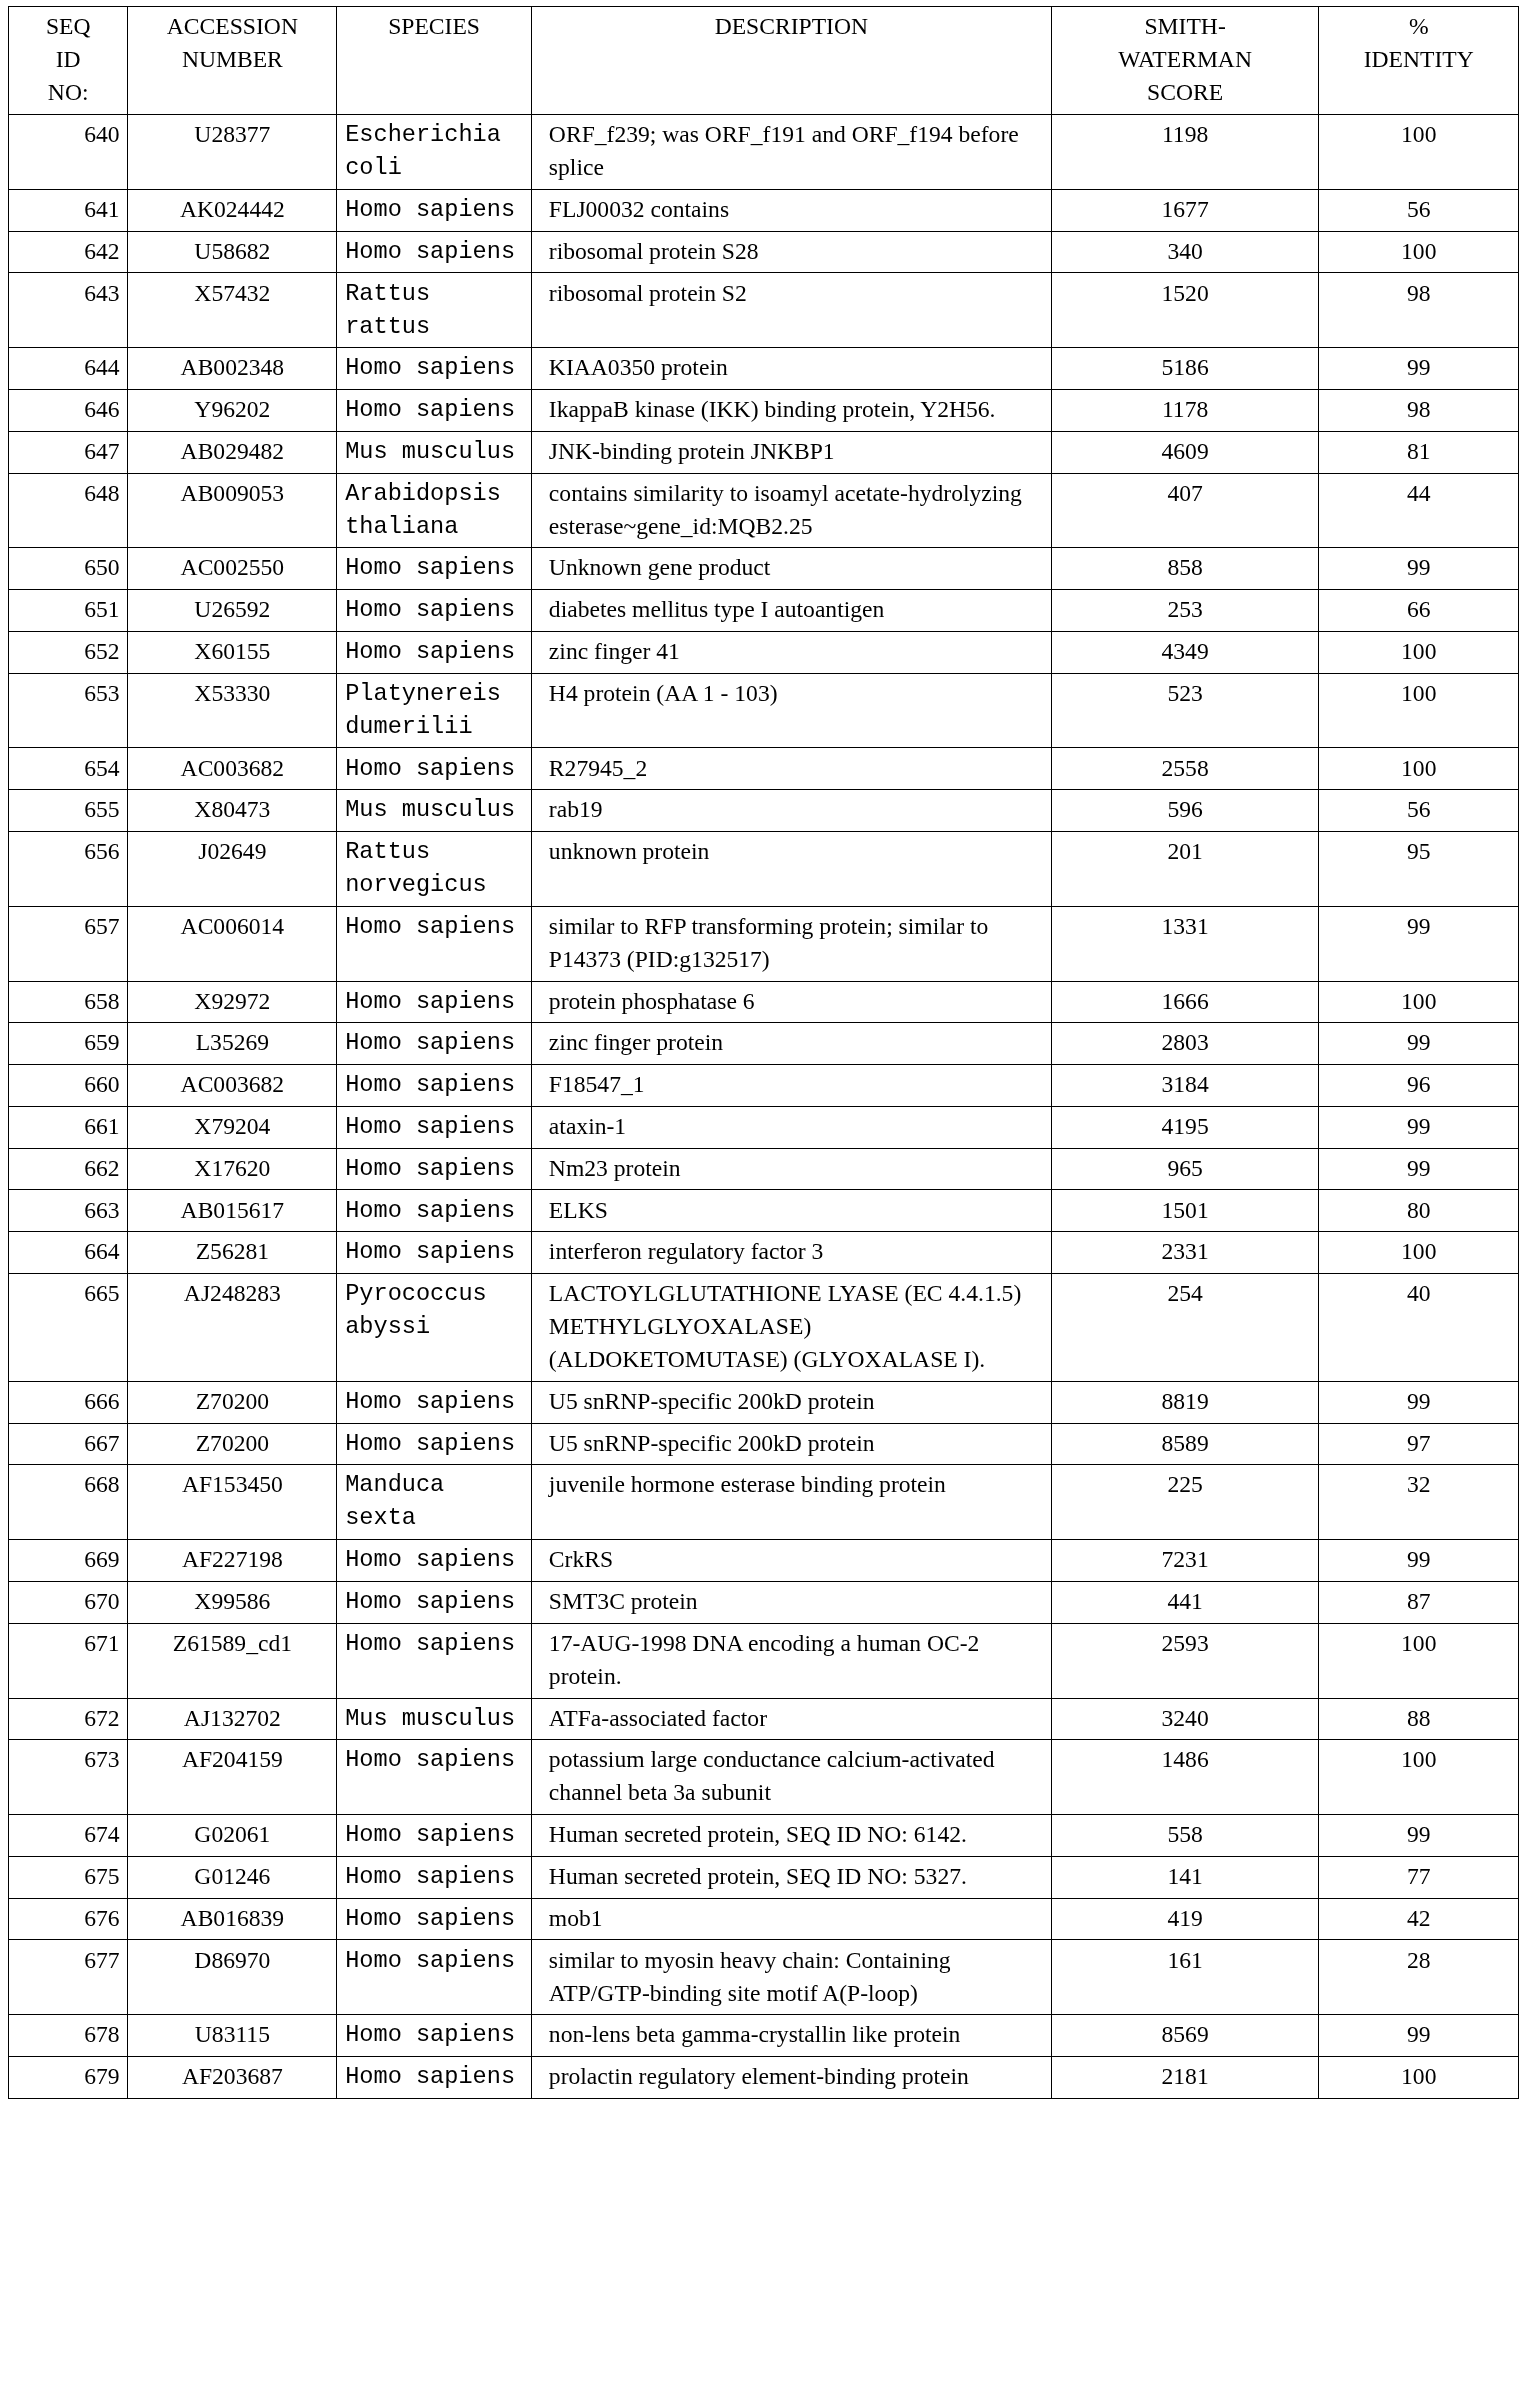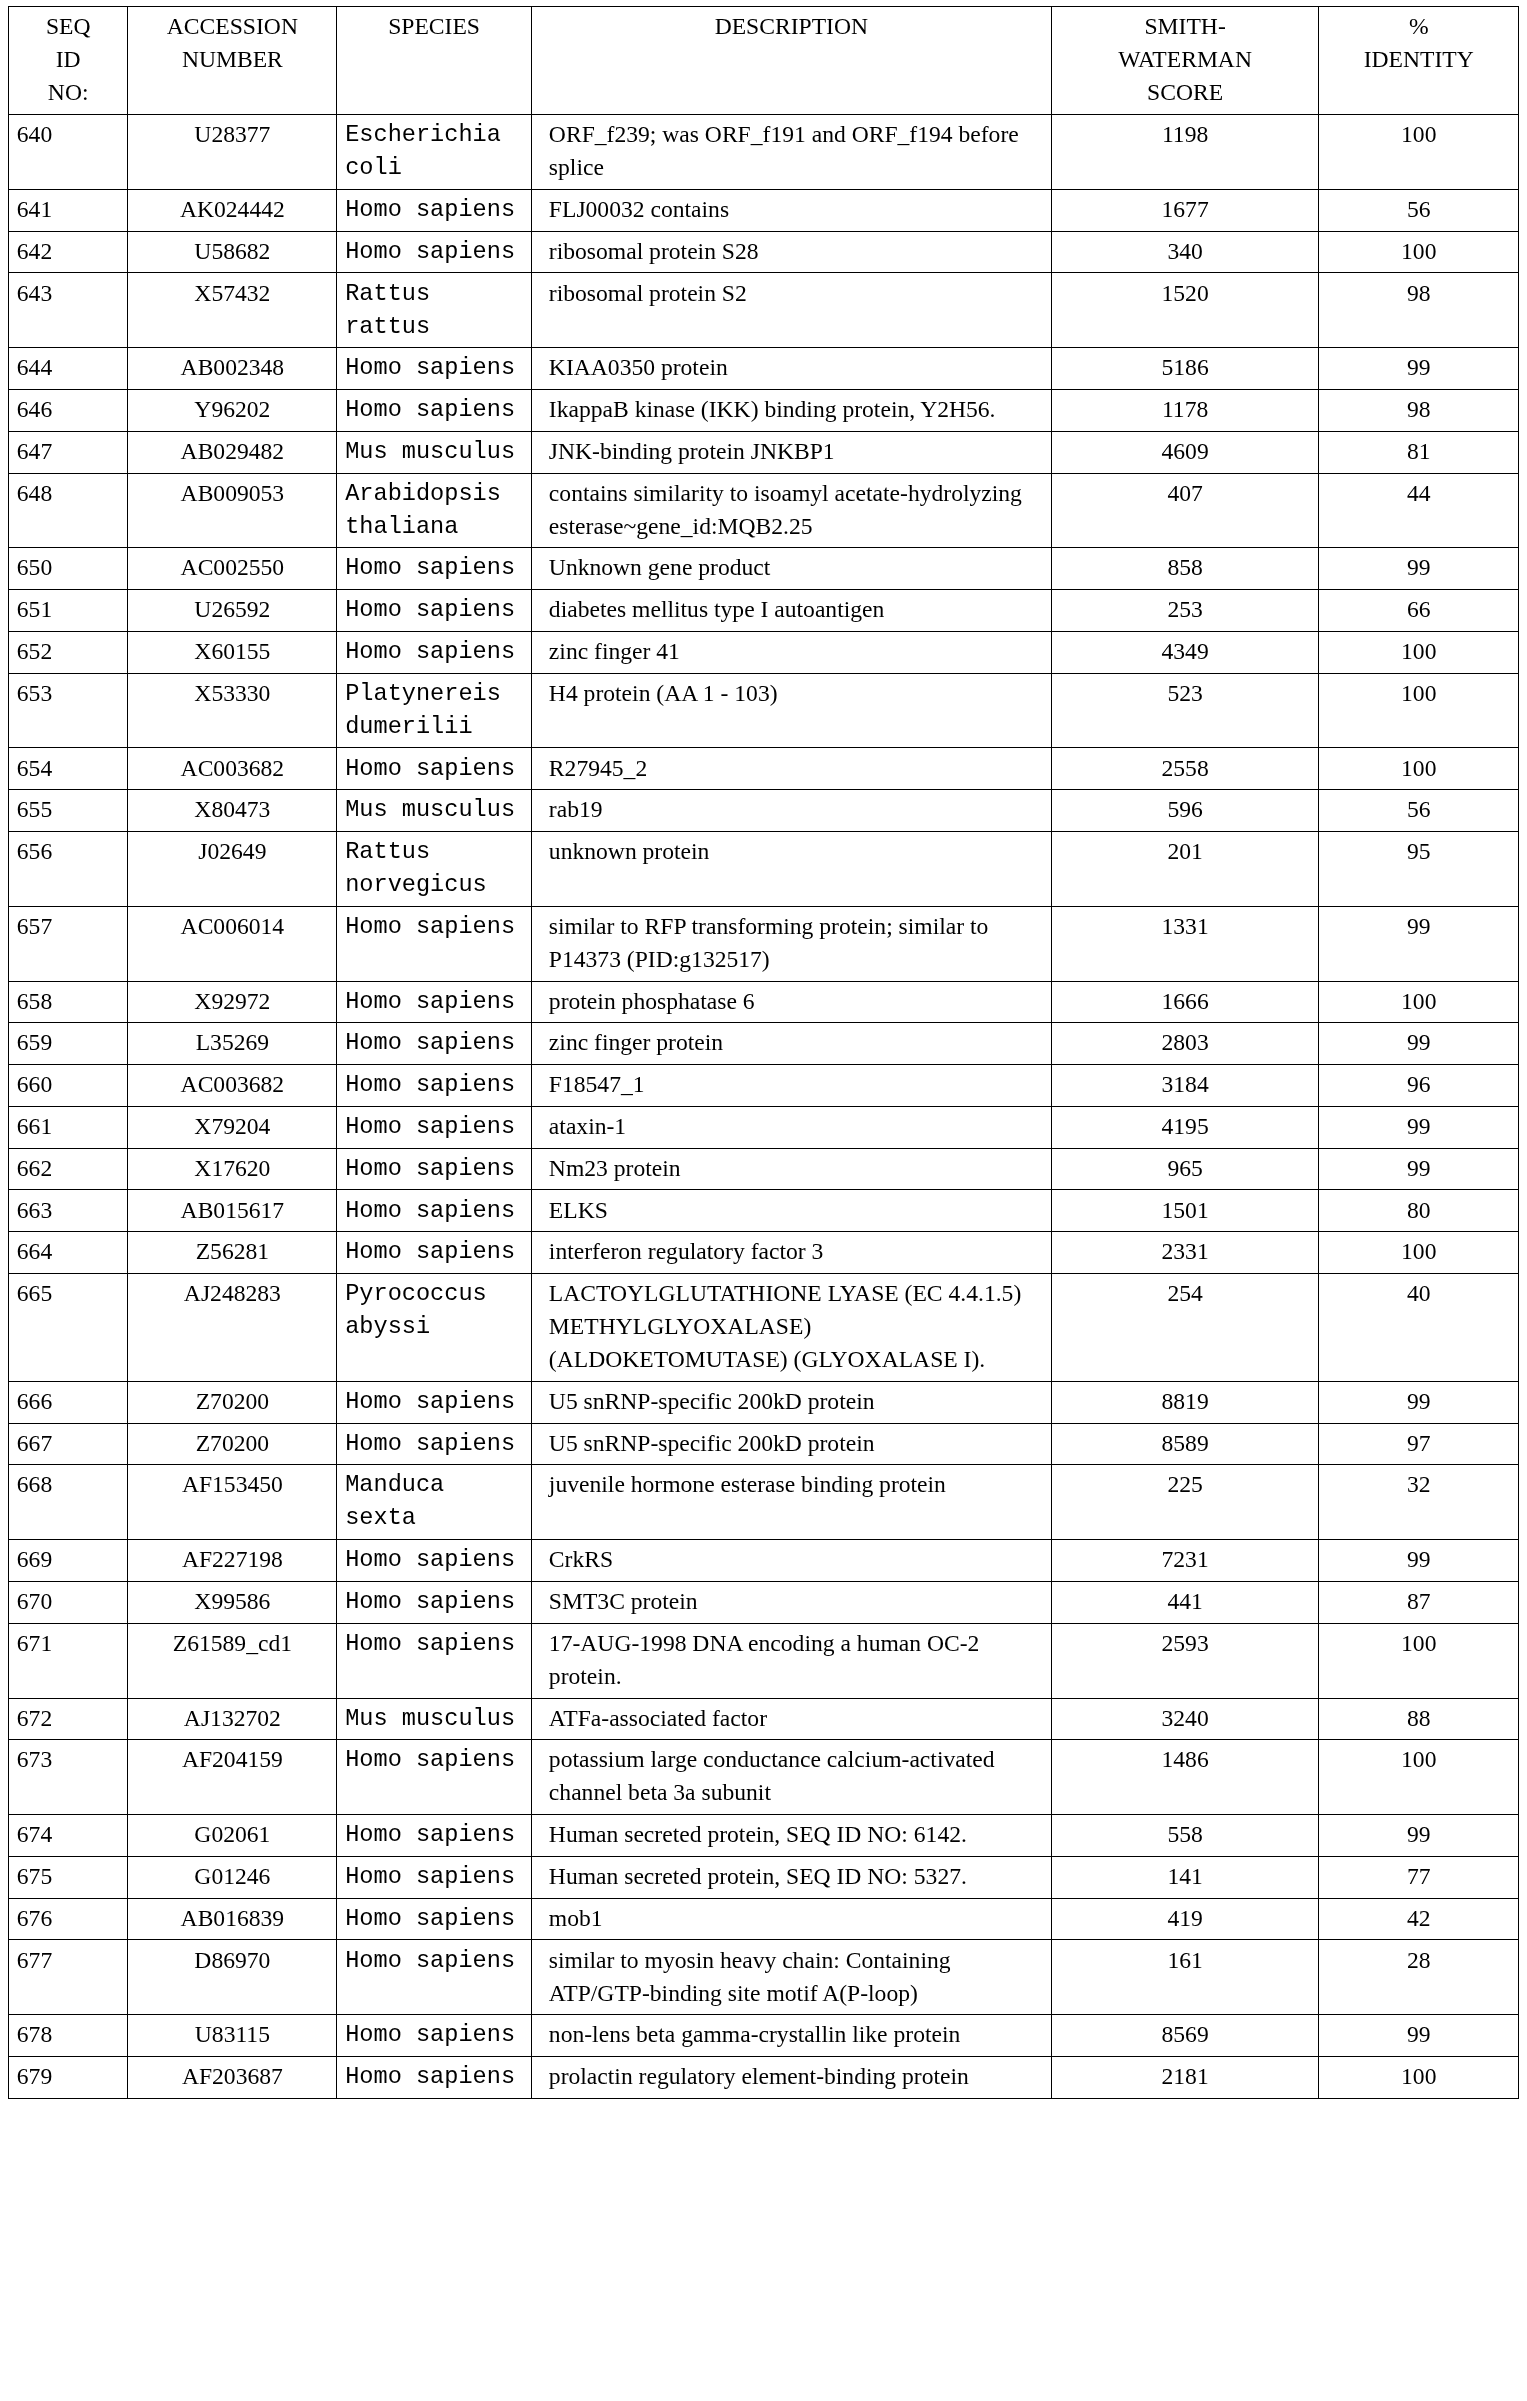--- a/index.html
+++ b/index.html
@@ -27,21 +27,21 @@
     padding: 3.1px 7.9px 4.7px 7.9px;
     vertical-align: top;
     overflow-wrap: break-word;
   }
   .seq-table th {
     font-weight: normal;
     text-align: center;
     white-space: pre-line;
   }
   .seq-table td { font-weight: normal; }
-  td.col-seq_id    { text-align: left; }
+  td.col-seq_id    { text-align: right; }
   td.col-accession { text-align: center; }
   td.col-species   { text-align: left; font-family: Liberation Mono, monospace; }
   td.col-description { text-align: left; padding-left: 17px; }
   td.col-score     { text-align: center; margin-left: 12px; }
   td.col-identity  { text-align: center; }
 
   col.c-seq   { width: 118px; }
   col.c-acc   { width: 206px; }
   col.c-sp    { width: 192px; }
   col.c-desc  { width: 513px; }

